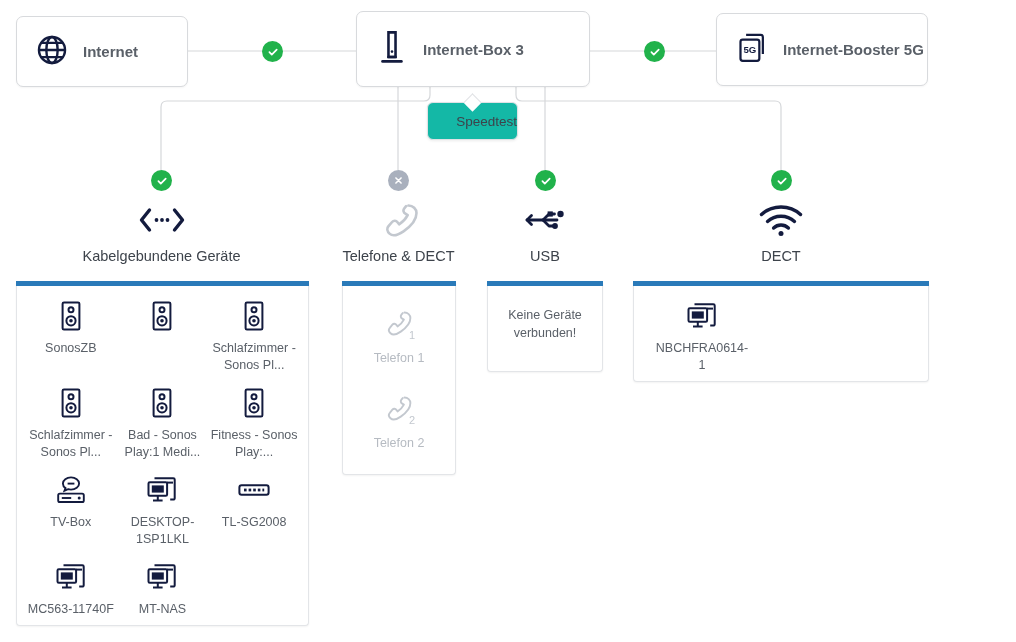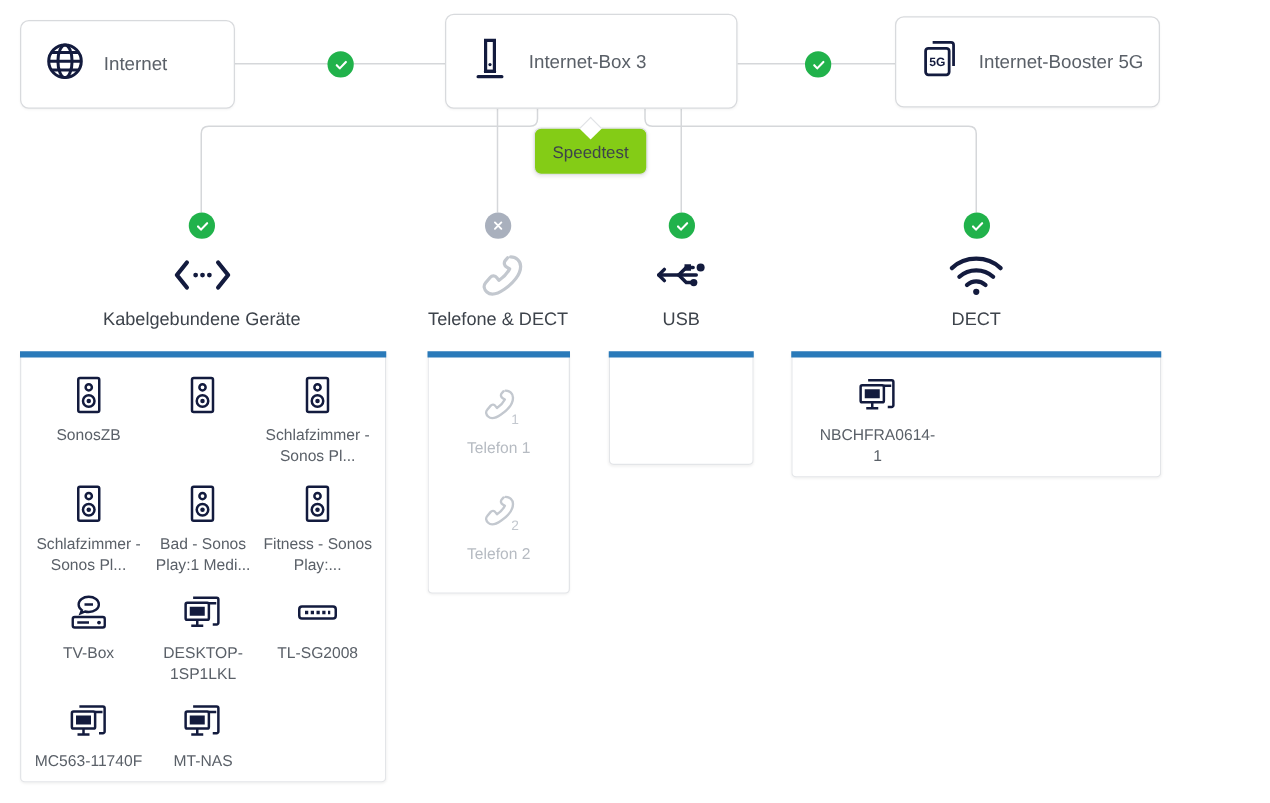--- a/index.html
+++ b/index.html
@@ -23,36 +23,37 @@
     display: flex;
     align-items: center;
     gap: 14px;
     padding: 0 18px;
     box-shadow: 0 1px 2px rgba(0,0,0,.045);
   }
   .node .nlabel {
     font-size: 15px;
     color: #5a6068;
     white-space: nowrap;
+    font-weight: bold;
   }
   .node .nicon { flex: 0 0 auto; display: block; }
 
   #node-internet { left: 16px;  top: 16px;  width: 172px; height: 71px; }
   #node-box      { left: 356px; top: 11px;  width: 234px; height: 76px; }
   #node-booster  { left: 716px; top: 13px;  width: 212px; height: 73px; }
 
   
   #speedtest {
     position: absolute;
     left: 427px; top: 102px;
     width: 91px; height: 38px;
-    background: #84cc16;
+    background: #14b8a6;
     border: 1px solid #e0e2e5;
     border-radius: 6px;
-    display: flex; align-items: center; justify-content: center;
+    display: flex; align-items: center; justify-content: flex-end;
     font-size: 13.5px;
     color: #3d434b;
     box-shadow: 0 1px 3px rgba(0,0,0,.08);
     cursor: pointer;
   }
   #speedtest::before {
     content: "";
     position: absolute;
     top: -7px; left: 50%; margin-left: -7px;
     width: 12px; height: 12px;
@@ -423,20 +424,21 @@
         <text x="30" y="30" font-family="Liberation Sans, sans-serif" font-size="11" fill="#c3c8cf" stroke="none">2</text>
       </svg>
           </span>
       <span class="dname">Telefon 2</span>
     </div>
       </div>
   </div>
 
   <div class="panel" id="panel-usb">
     <div class="accent"></div>
+    <div class="empty">Keine Geräte verbunden!</div>
   </div>
 
   <div class="panel" id="panel-wlan">
     <div class="accent"></div>
     <div class="grid" id="grid-wlan">
     <div class="dev">
       <span class="dicon">
             <svg width="32" height="30" viewBox="0 0 32 30" fill="none" stroke="#131b3e" stroke-width="2">
         <path d="M8.5 3.2h18.8a1.4 1.4 0 0 1 1.4 1.4v18.6a1.4 1.4 0 0 1-1.4 1.4h-3.1"></path>
         <path d="M21 7.6h6"></path>

